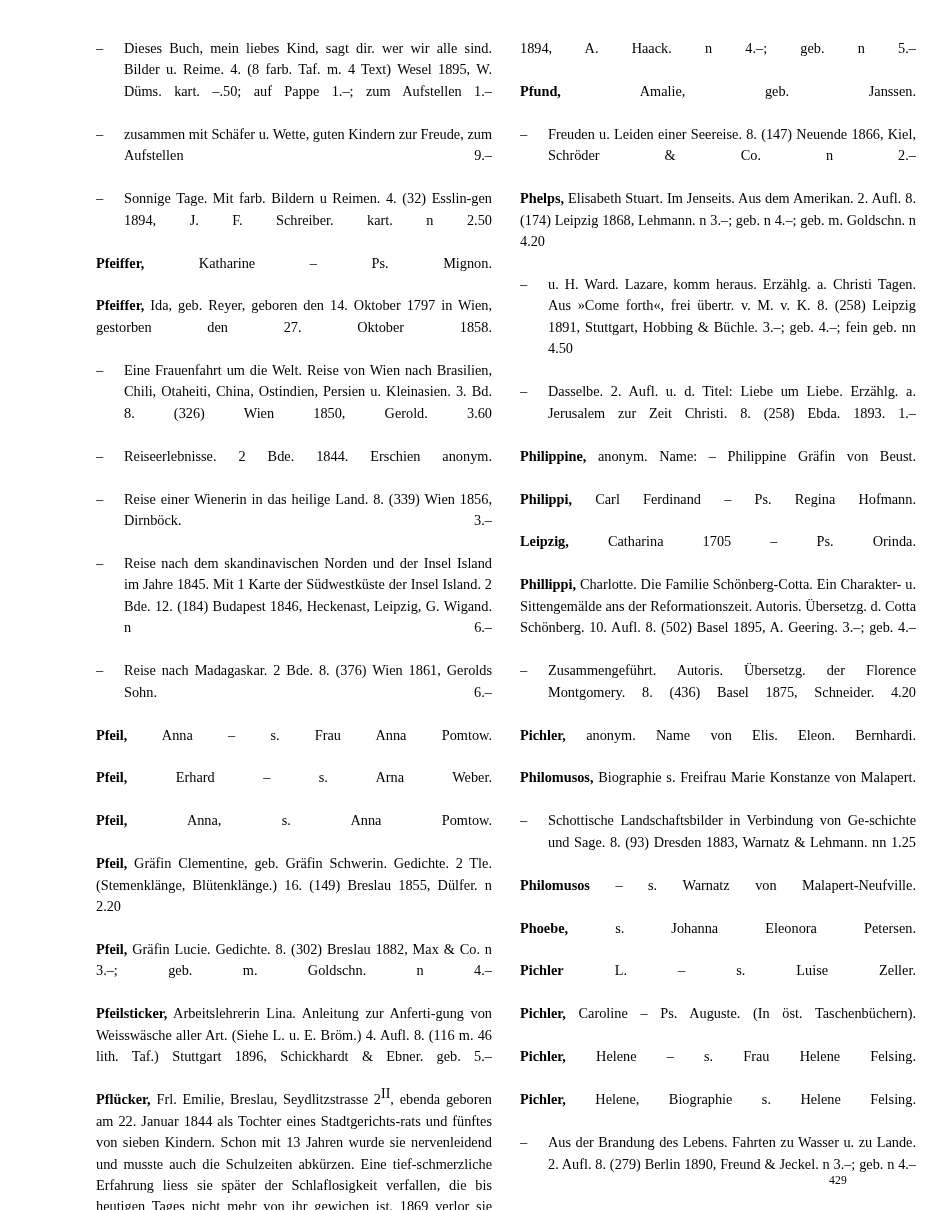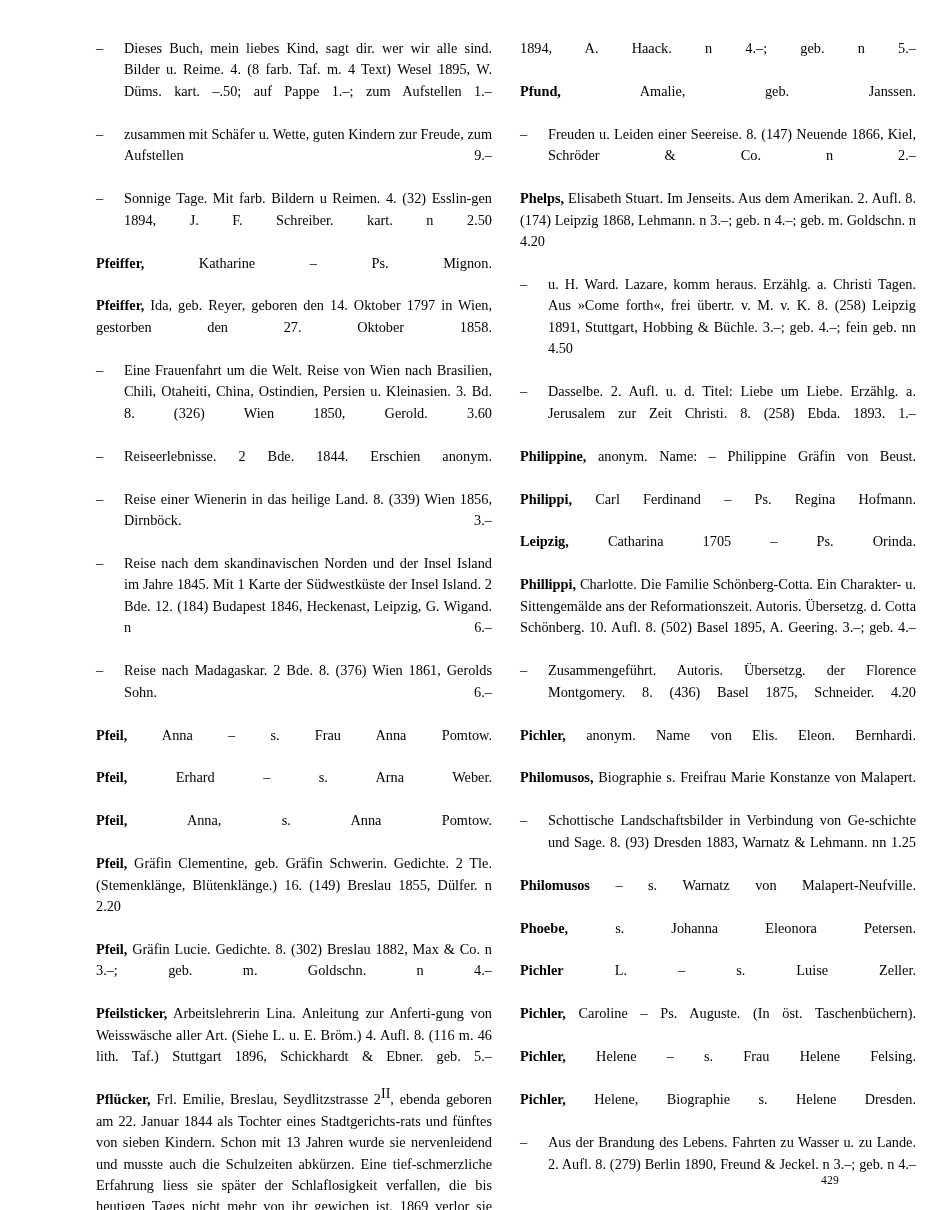--- a/index.html
+++ b/index.html
@@ -84,21 +84,21 @@
 
   
   .entry::after {
     content: "";
     display: inline-block;
     width: 100%;
   }
 
   .pagenum {
     position: absolute;
-    right: 96px;
+    right: 88px;
     bottom: 22px;
     font-size: 11.6px;
     line-height: 14px;
     text-align: right;
     letter-spacing: 0.2px;
   }
 </style>
 </head>
 <body>
 
@@ -136,18 +136,18 @@
         <p class="entry head"><span class="hw">Phillippi,</span><span> Charlotte. Die Familie Schönberg-Cotta. Ein Charakter- u. Sittengemälde ans der Reformationszeit. Autoris. Übersetzg. d. Cotta Schönberg. 10. Aufl. 8. (502) Basel 1895, A. Geering. 3.–; geb. 4.–</span></p>
         <p class="entry work"><span class="dash">–</span><span>Zusammengeführt. Autoris. Übersetzg. der Florence Montgomery. 8. (436) Basel 1875, Schneider. 4.20</span></p>
         <p class="entry head"><span class="hw">Pichler,</span><span> anonym. Name von Elis. Eleon. Bernhardi.</span></p>
         <p class="entry head"><span class="hw">Philomusos,</span><span> </span><span class="it">Biographie s. Freifrau Marie Konstanze von Malapert</span><span>.</span></p>
         <p class="entry work"><span class="dash">–</span><span>Schottische Landschaftsbilder in Verbindung von Ge-schichte und Sage. 8. (93) Dresden 1883, Warnatz &amp; Lehmann. nn 1.25</span></p>
         <p class="entry head"><span class="hw">Philomusos</span><span> – s. Warnatz von Malapert-Neufville.</span></p>
         <p class="entry head"><span class="hw">Phoebe,</span><span> s. </span><span class="it">Johanna Eleonora Petersen</span><span>.</span></p>
         <p class="entry head"><span class="hw">Pichler</span><span> L. – s. Luise Zeller.</span></p>
         <p class="entry head"><span class="hw">Pichler,</span><span> Caroline – Ps. Auguste. (In öst. Taschenbüchern).</span></p>
         <p class="entry head"><span class="hw">Pichler,</span><span> Helene – s. Frau Helene Felsing.</span></p>
-        <p class="entry head"><span class="hw">Pichler,</span><span> Helene, </span><span class="it">Biographie s. Helene Dresden</span><span>.</span></p>
+        <p class="entry head"><span class="hw">Pichler,</span><span> Helene, </span><span class="it">Biographie s. Helene Felsing</span><span>.</span></p>
         <p class="entry work"><span class="dash">–</span><span>Aus der Brandung des Lebens. Fahrten zu Wasser u. zu Lande. 2. Aufl. 8. (279) Berlin 1890, Freund &amp; Jeckel. n 3.–; geb. n 4.–</span></p>
       </div>
   </div>
   <div class="pagenum">429</div>
 </div>
 
 </body></html>

